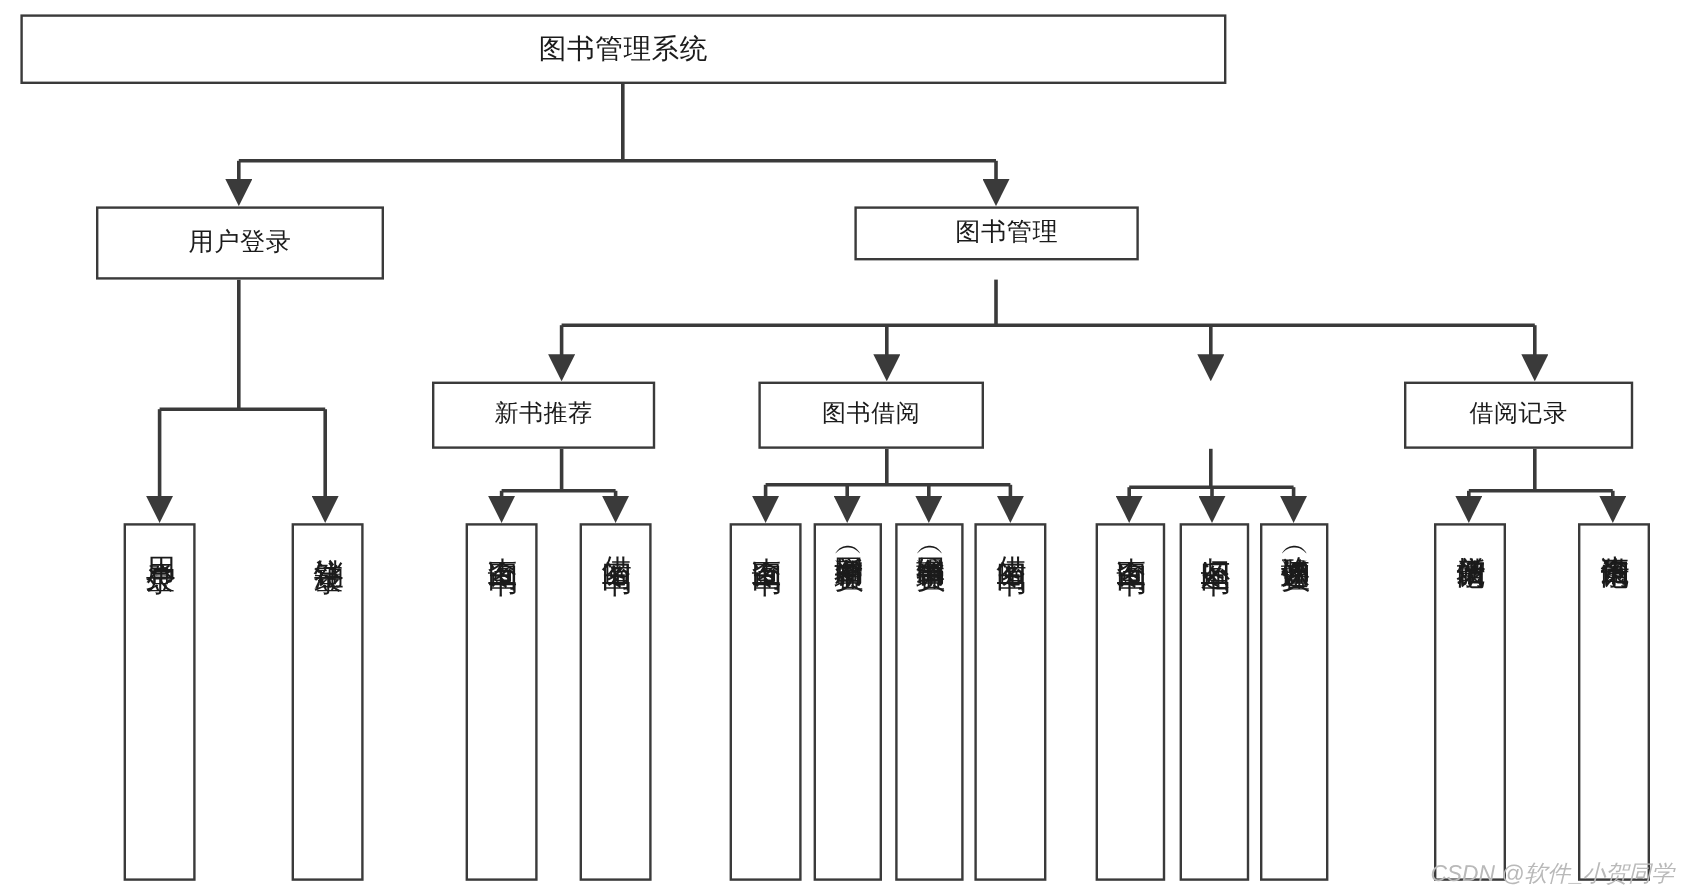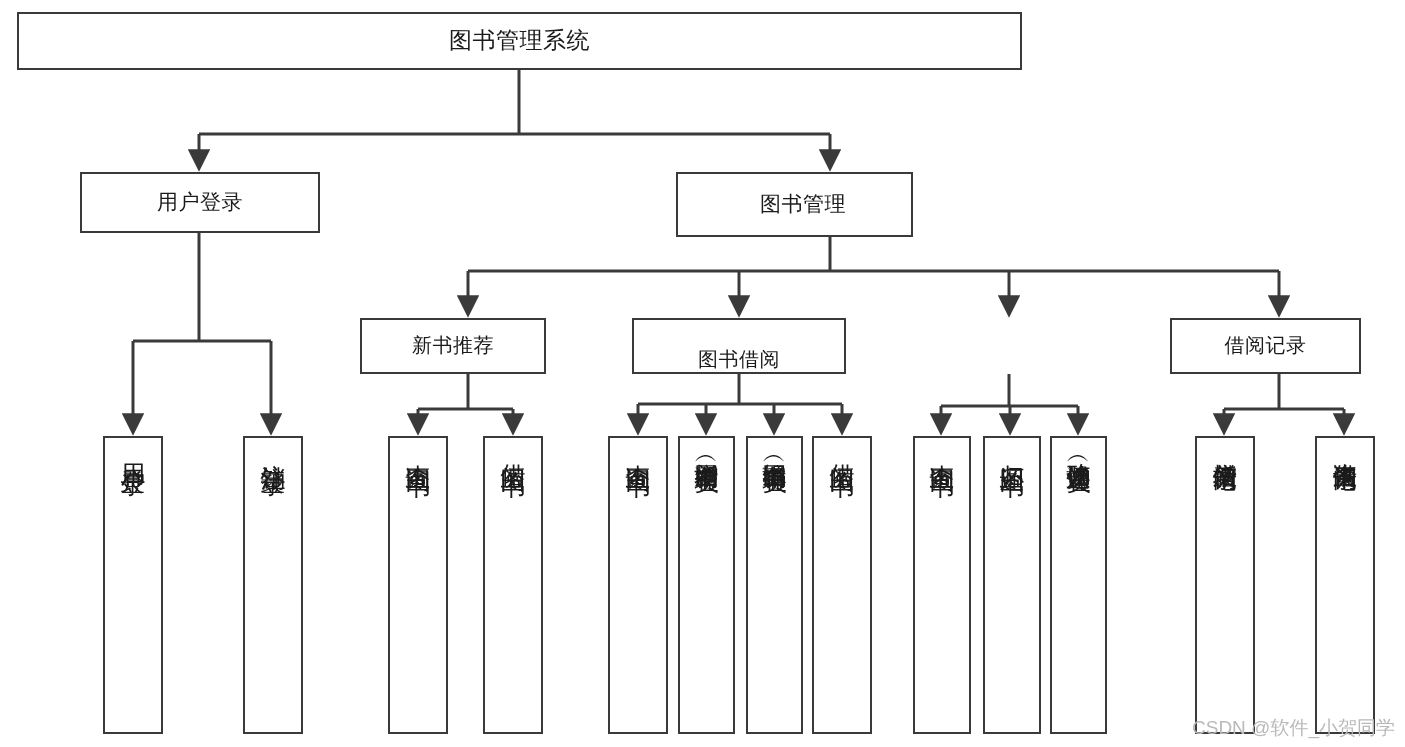--- a/index.html
+++ b/index.html
@@ -76,20 +76,21 @@
     font-size: 24px;
     letter-spacing: 1px;
   }
   .watermark {
     position: absolute;
     color: #b9b9b9;
     font-size: 19px;
     white-space: nowrap;
     z-index: 5;
     font-family: "Liberation Sans", "DejaVu Sans", sans-serif;
+    font-style: italic;
   }
 </style>
 </head>
 <body>
 
 <div id="canvas">
 
   <svg id="edges" viewBox="0 0 1405 747" width="1405" height="747">
     <defs>
       <marker id="arrow" viewBox="0 0 12 12" refX="10" refY="6" markerWidth="7.5" markerHeight="7.5" orient="auto-start-reverse">
@@ -142,29 +143,29 @@
   </svg>
 
   <div class="node root" style="left:17px; top:12px; width:1005px; height:58px;">
     <span class="label">图书管理系统</span>
   </div>
 
   <div class="node lvl2" style="left:80px; top:172px; width:240px; height:61px;">
     <span class="label">用户登录</span>
   </div>
 
-  <div class="node lvl2" style="left:676px; top:172px; width:237px; height:65px;padding-left:17px;">
+  <div class="node lvl2" style="left:712px; top:172px; width:237px; height:45px;padding-left:17px;">
     <span class="label">图书管理</span>
   </div>
 
   <div class="node lvl3" style="left:360px; top:318px; width:186px; height:56px;">
     <span class="label">新书推荐</span>
   </div>
 
-  <div class="node lvl3" style="left:632px; top:318px; width:214px; height:56px;align-items:flex-end;">
+  <div class="node lvl3" style="left:632px; top:318px; width:188px; height:56px;">
     <span class="label">图书借阅</span>
   </div>
 
 
   <div class="node lvl3" style="left:1170px; top:318px; width:191px; height:56px;">
     <span class="label">借阅记录</span>
   </div>
 
   <div class="node leaf" style="left:103px; top:436px; width:60px; height:298px;">
     <span class="label">用户登录</span>

